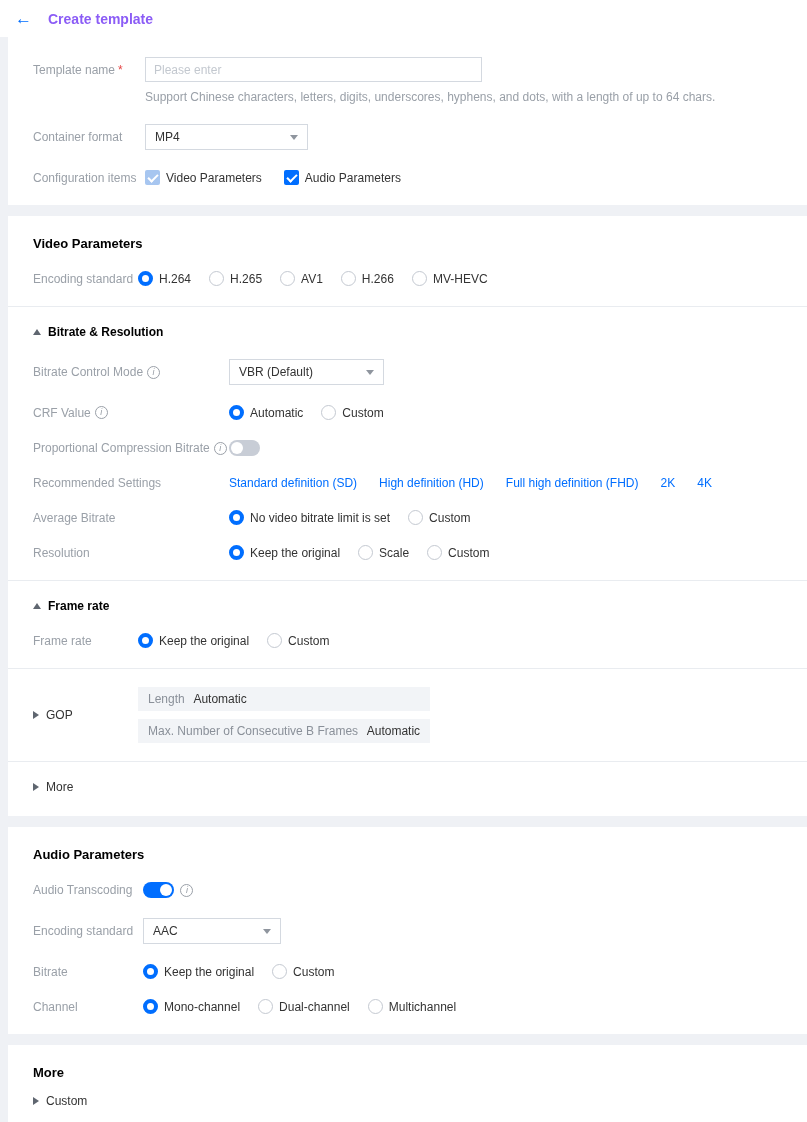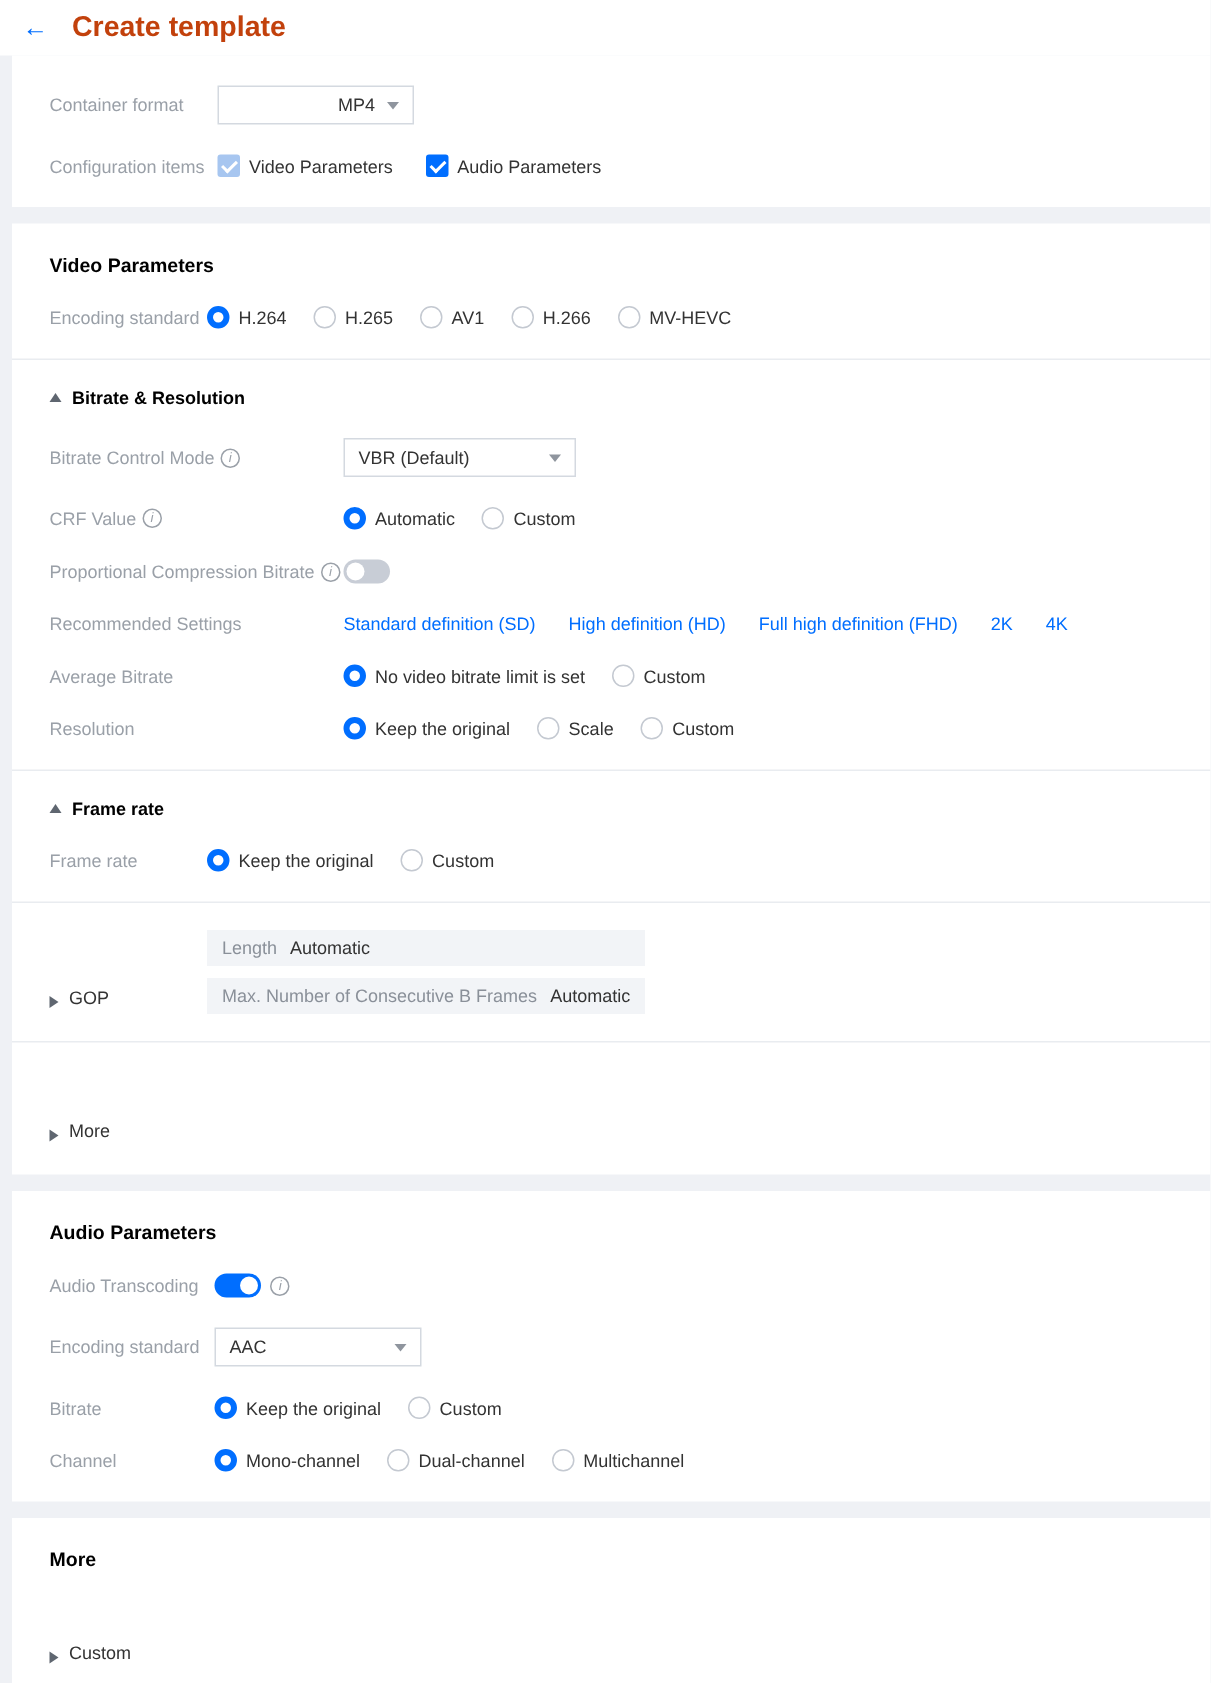--- a/index.html
+++ b/index.html
@@ -22,21 +22,21 @@
     padding: 0 15px;
   }
   .back {
     color: #006eff;
     font-size: 17px;
     font-weight: bold;
     cursor: pointer;
     margin-right: 16px;
     line-height: 1;
   }
-  .topbar-title { font-size: 19px; font-weight: bold; color: #c2410c; }
+  .topbar-title { font-size: 14px; font-weight: bold; color: #8b5cf6; }
 
   
   .card {
     background: #fff;
     margin: 0 0 11px 8px;
     padding: 20px 25px 18px 25px;
   }
   .card:first-of-type { margin-top: 18px; }
   .card-title { font-size: 13px; font-weight: bold; color: #000; margin: 0 0 20px 0; }
 
@@ -66,21 +66,21 @@
   }
   .text-input::placeholder { color: #c3c8cf; }
   .help { color: #9aa0a8; margin-top: 8px; }
 
   
   .select {
     display: inline-flex; align-items: center; justify-content: space-between;
     height: 26px; border: 1px solid #d4d9e0; background: #fff; padding: 0 9px;
     color: #333; cursor: pointer;
   }
-  .w-163 { width: 131px; justify-content: flex-end; } .w-155 { width: 155px; } .w-160 { width: 138px; }
+  .w-163 { width: 163px; } .w-155 { width: 155px; } .w-160 { width: 138px; }
   .caret {
     width: 0; height: 0; border-left: 4px solid transparent; border-right: 4px solid transparent;
     border-top: 5px solid #8f959e; margin-left: 8px; flex: none;
   }
 
   
   .check { display: inline-flex; align-items: center; margin-right: 22px; cursor: pointer; color: #333; }
   .cbox { position: relative; width: 15px; height: 15px; border-radius: 2px; margin-right: 6px; flex: none; }
   .cbox.checked { background: #006eff; }
   .cbox.checked.disabled { background: #a7c6f0; }
@@ -106,38 +106,48 @@
   .links { display: flex; gap: 22px; }
   .link { color: #006eff; cursor: pointer; }
 
   
   .sec-head { display: flex; align-items: center; margin: 2px 0 20px 0; cursor: pointer; }
   .sec-title { font-weight: bold; color: #000; margin-left: 7px; }
   .sec-title.plain { font-weight: normal; color: #333; }
   .tri-up { width: 0; height: 0; border-left: 4px solid transparent; border-right: 4px solid transparent; border-bottom: 6px solid #5f6670; flex: none; }
   .tri-right { width: 0; height: 0; border-top: 4px solid transparent; border-bottom: 4px solid transparent; border-left: 6px solid #5f6670; flex: none; }
   .collapsed-row { display: flex; align-items: center; margin-bottom: 2px; }
-  .collapsed-head { display: flex; align-items: flex-end; cursor: pointer; flex: none; margin-top: 34px; }
+  .collapsed-head { display: flex; align-items: center; cursor: pointer; flex: none; }
   .collapsed-head.lw-105 { width: 105px; }
 
   
   .chips { display: flex; gap: 8px; flex-direction: column; }
   .chip { background: #f2f4f7; padding: 5px 10px; white-space: nowrap; }
   .chip .k { color: #8a9099; margin-right: 6px; }
   .chip .v { color: #333; }
 </style>
 </head>
 <body>
 
 <div class="topbar">
   <span class="back">←</span>
   <span class="topbar-title">Create template</span>
 </div>
 
 <div class="card">
+  <div class="row top">
+    <span class="rlabel lw-112" style="padding-top:6px;">
+      <span>Template name</span>
+      <span class="req">*</span>
+    </span>
+    <div>
+      <input class="text-input" type="text" placeholder="Please enter" style="">
+      <div class="help">Support Chinese characters, letters, digits, underscores, hyphens, and dots, with a length of up to 64 chars.</div>
+    </div>
+  </div>
 
   <div class="row">
     <span class="rlabel lw-112">Container format</span>
     <div class="select w-163">
       <span>MP4</span>
       <span class="caret"></span>
     </div>
   </div>
 
   <div class="row">

